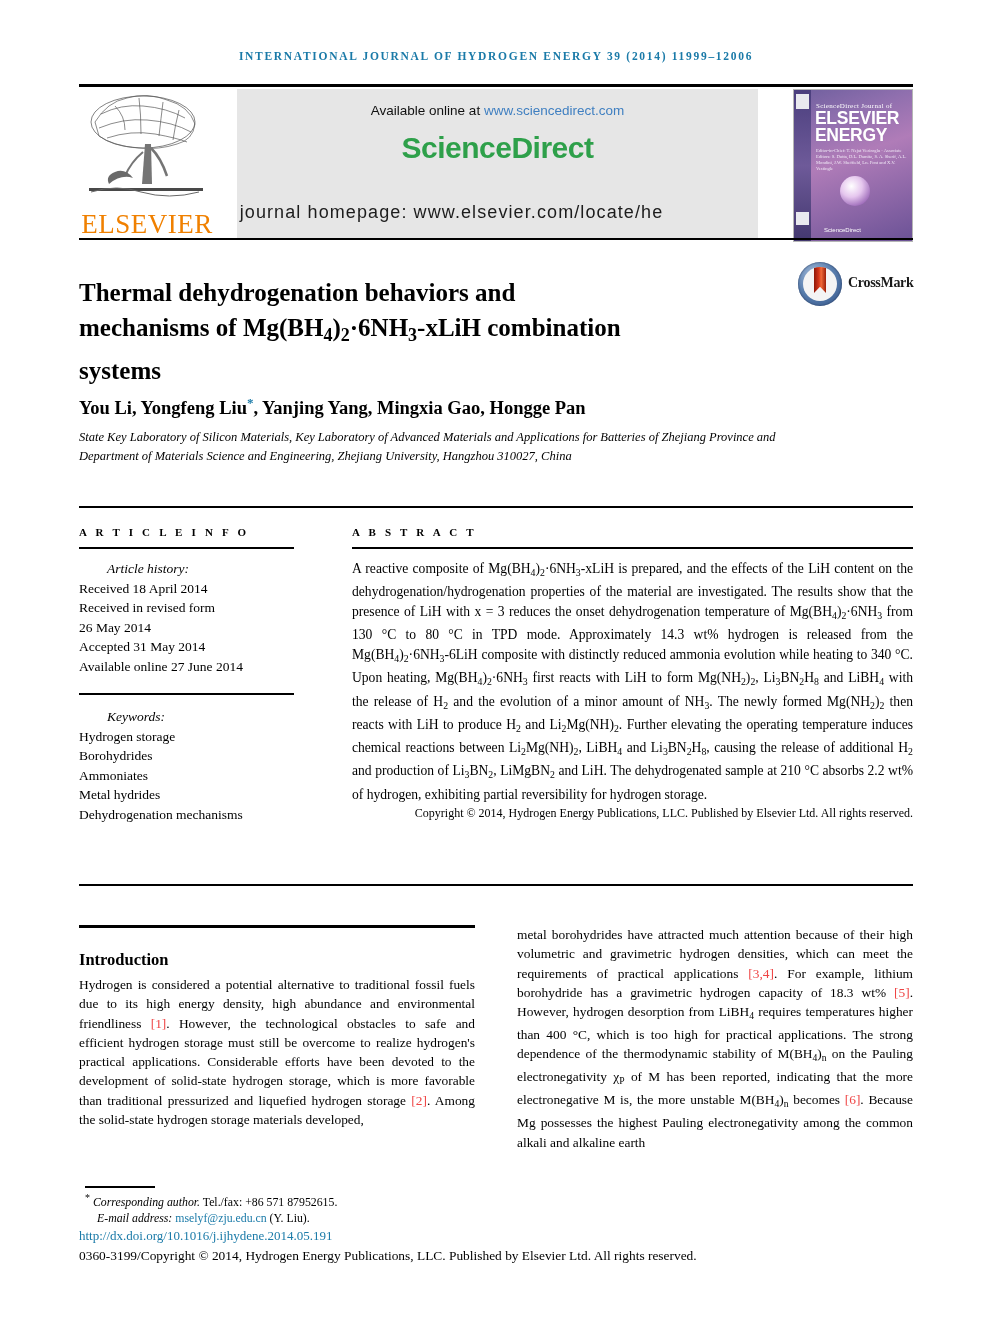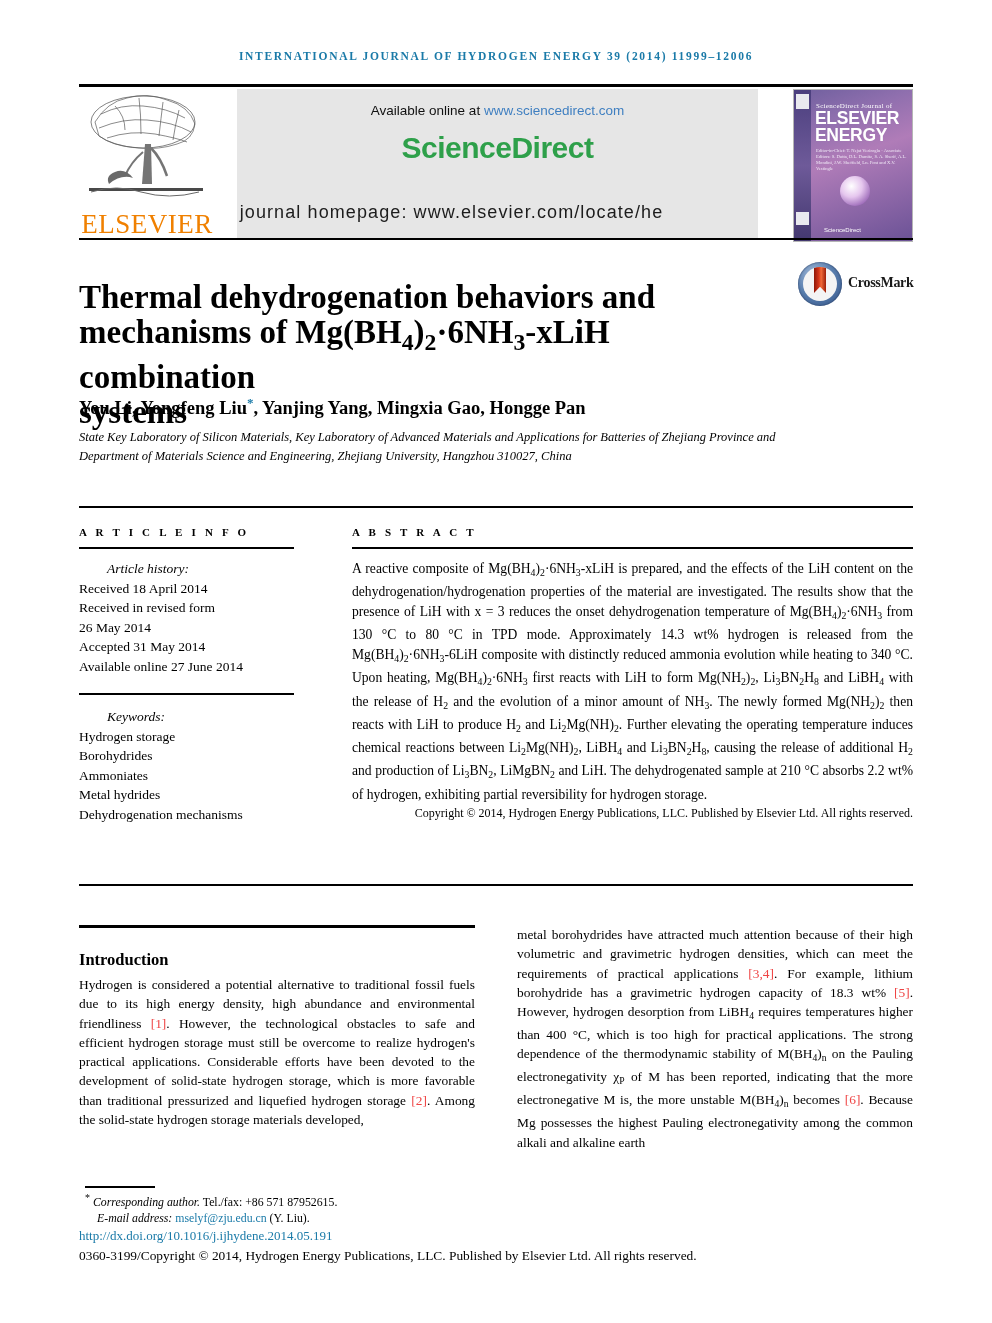--- a/index.html
+++ b/index.html
@@ -202,21 +202,21 @@
   }
 
   
   .title {
     position: absolute;
     top: 258px;
     left: 79px;
     width: 640px;
     font-family: "Liberation Serif", serif;
     font-weight: bold;
-    font-size: 33px;
+    font-size: 25px;
     line-height: 35px;
     color: #000000;
   }
   .crossmark {
     position: absolute;
     top: 262px;
     left: 798px;
     width: 130px;
     height: 50px;
   }

